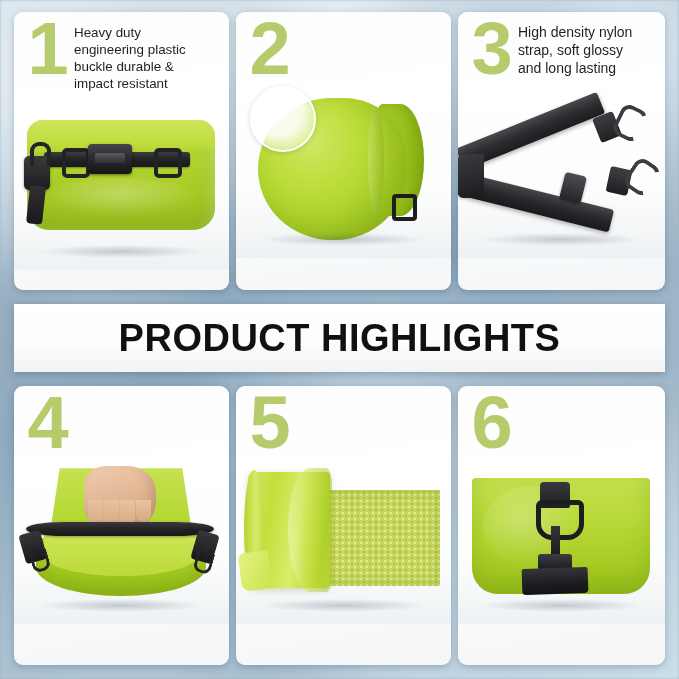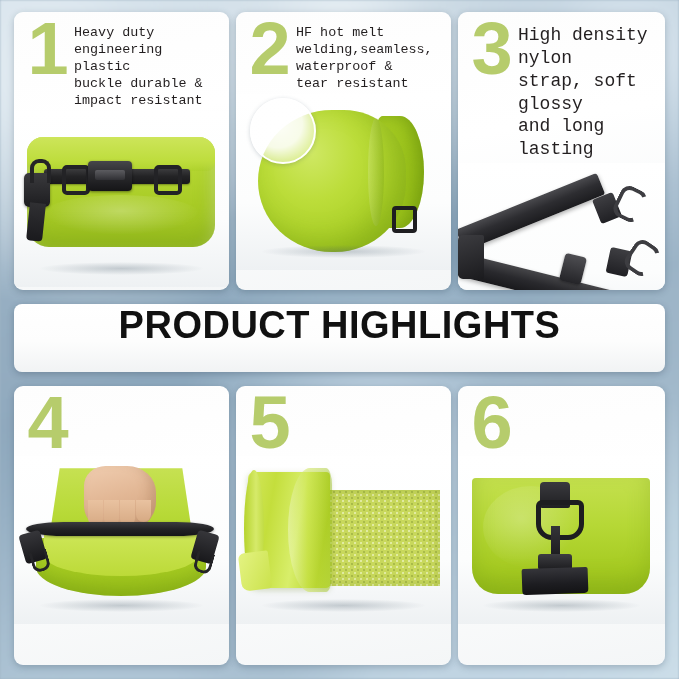--- a/index.html
+++ b/index.html
@@ -81,23 +81,22 @@
     margin-top: -3px;
     user-select: none;
   }
   .feature-text {
     color: #231f20;
     font-size: 13.4px;
     line-height: 1.27;
     flex: 1 1 auto;
     padding-top: 3px;
     white-space: pre-line;
-    font-family: Liberation Mono, monospace;
-  }
-  .col-3 .feature-text { font-size: 18px; }
+  }
+  .col-3 .feature-text { font-size: 14px; }
 
   
   .photo {
     position: relative;
     width: 100%;
     height: 176px;
     margin-top: 2px;
   }
   .row-bottom .photo { height: 168px; }
   .photo-inner {
@@ -457,23 +456,24 @@
   }
 
   
   #banner {
     position: absolute;
     left: 14px;
     top: 304px;
     width: 651px;
     height: 68px;
     background: linear-gradient(180deg, #ffffff 0%, #fdfdfd 55%, #f1f3f4 100%);
-    border-radius: 8px;
+    border-radius: 0;
     box-shadow: 0 2px 7px rgba(40,60,80,0.3);
     display: flex;
+    align-items: center;
     justify-content: center;
     box-sizing: border-box;
   }
   #banner-title {
     color: #111111;
     font-size: 38px;
     font-weight: bold;
     letter-spacing: 0.5px;
     white-space: nowrap;
   }
@@ -505,24 +505,20 @@
           <div class="clip1"></div>
           <div class="tail1"></div>
           <div class="ground-shadow"></div>
         </div>
       </div>
     </div>
 
     <div class="card col-2">
       <div class="card-head">
         <div class="numeral">2</div>
-        <div class="feature-text">HF hot melt
-welding,seamless,
-waterproof &amp;
-tear resistant</div>
       </div>
       <div class="photo">
         <div class="photo-inner">
           <div class="bag2-side"></div>
           <div class="bag2"></div>
           <div class="seam2"></div>
           <div class="dring2"></div>
           <div class="magnifier2"></div>
           <div class="ground-shadow"></div>
         </div>

